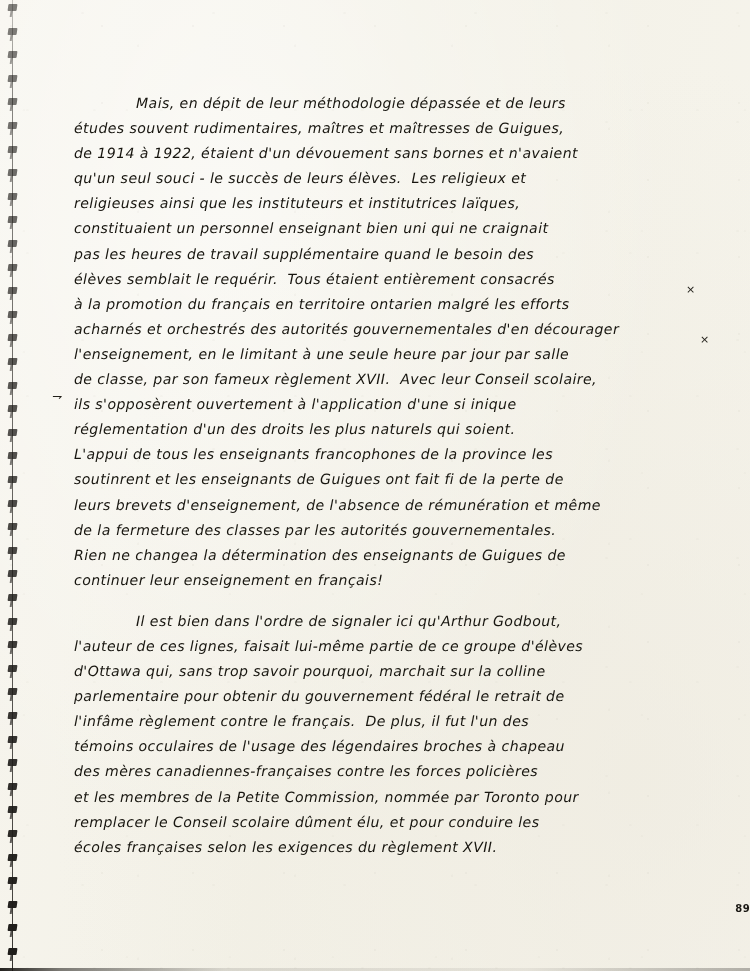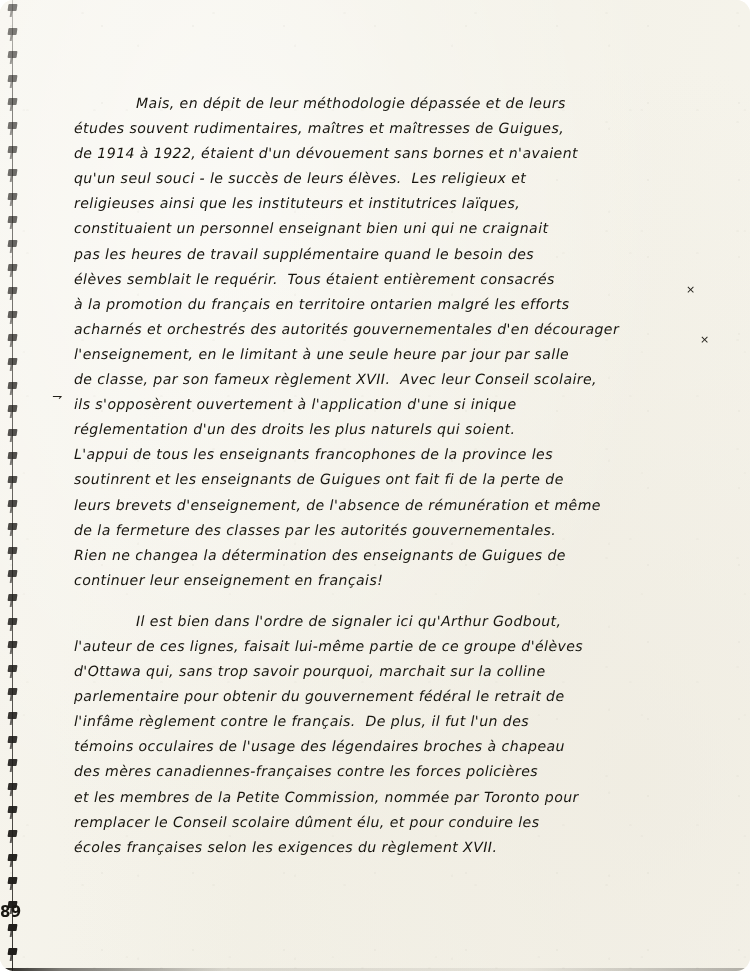--- a/index.html
+++ b/index.html
@@ -7,21 +7,20 @@
     padding: 0;
     background: #ffffff;
   }
   #page {
     position: relative;
     width: 750px;
     height: 971px;
     background: #f5f3ea;
     overflow: hidden;
     font-family: "DejaVu Sans", sans-serif;
-    border-radius: 14px;
   }
   
   #paper-texture {
     position: absolute;
     inset: 0;
     pointer-events: none;
     background:
       radial-gradient(ellipse at 30% 20%, rgba(255,255,255,0.55) 0%, rgba(255,255,255,0) 60%),
       radial-gradient(ellipse at 85% 80%, rgba(236,232,220,0.55) 0%, rgba(255,255,255,0) 65%),
       linear-gradient(100deg, #f7f5ee 0%, #f3f1e7 45%, #f6f4ec 100%);
@@ -119,25 +118,25 @@
   #mark-x-1 { left: 686px; top: 284px; }
   #mark-x-2 { left: 700px; top: 334px; }
   #mark-arrow-1 { left: 52px; top: 390px; font-size: 12px; }
 
   
   #page-number {
     position: absolute;
     left: 0;
     top: 903px;
     width: 750px;
-    text-align: left;
+    text-align: right;
     color: #1a1813;
     font-family: "DejaVu Sans", sans-serif;
     font-weight: bold;
-    font-size: 15px;
+    font-size: 10px;
     letter-spacing: .4px;
   }
 </style>
 </head>
 <body>
 
 <div id="page">
 
   <div id="paper-texture"></div>
   <div id="paper-speckle"></div>

